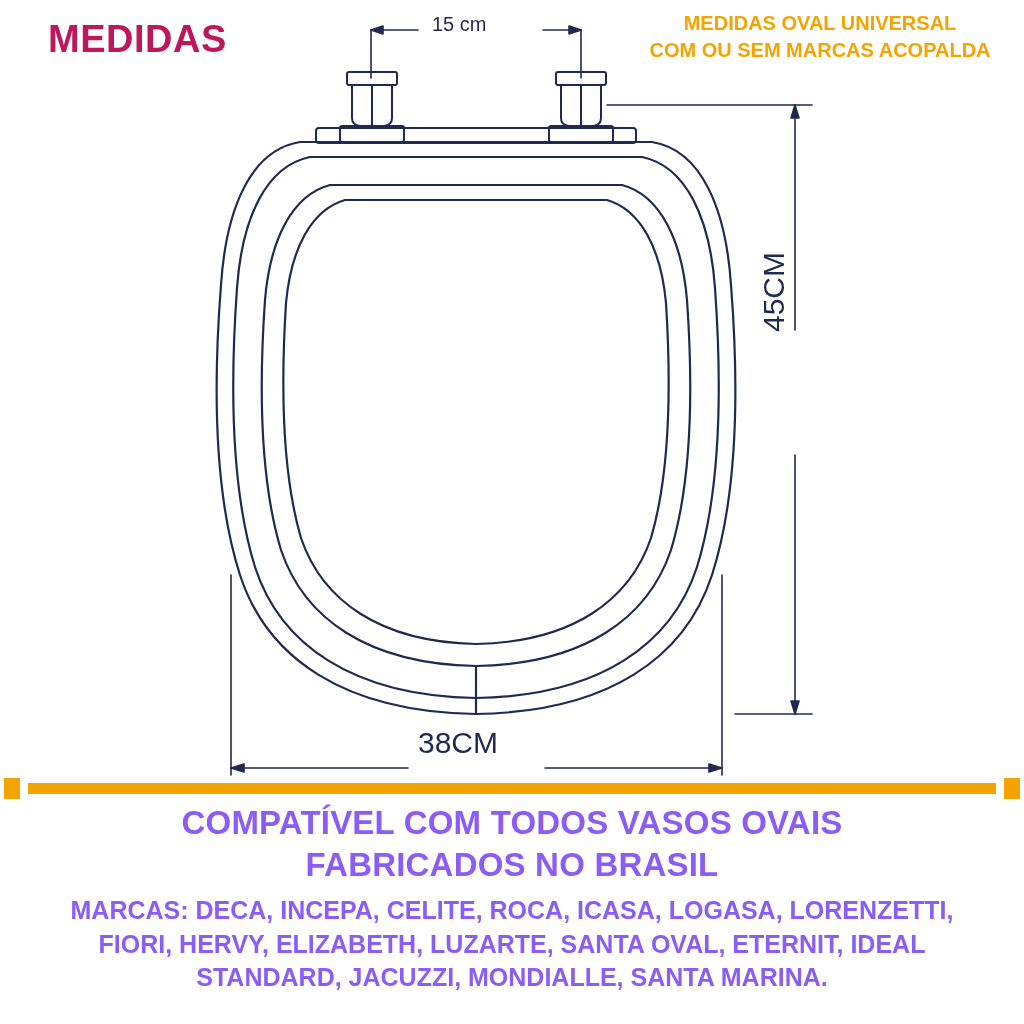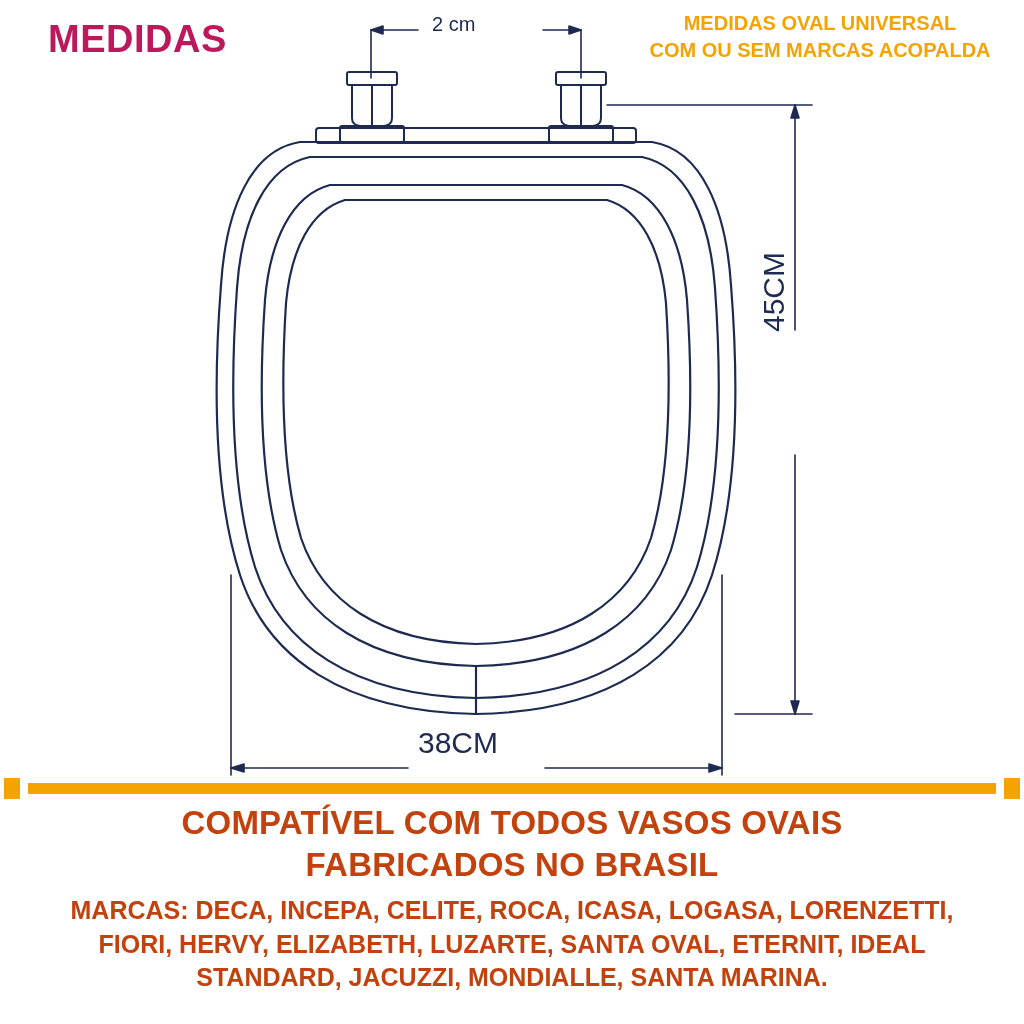--- a/index.html
+++ b/index.html
@@ -105,21 +105,21 @@
   .divider .cap.left { left: 4px; }
   .divider .cap.right { right: 4px; }
 
   
   .bottom {
     position: absolute;
     left: 0;
     top: 802px;
     width: 1024px;
     text-align: center;
-    color: #c2410c;
+    color: #8b5cf6;
   }
   .bottom .line-big {
     font-size: 33px;
     font-weight: bold;
     line-height: 1.28;
     letter-spacing: 0.2px;
   }
   .bottom .brands {
     margin-top: 8px;
     font-size: 25px;
@@ -229,21 +229,21 @@
           <line x1="231" y1="768" x2="408" y2="768"></line>
           <line x1="545" y1="768" x2="722" y2="768"></line>
           <path d="M231,768 L244,764 L244,772 Z" fill="#1e2a50"></path>
           <path d="M722,768 L709,764 L709,772 Z" fill="#1e2a50"></path>
         </g>
 
       </g>
     </svg>
   </div>
 
-  <div class="dim dim-15">2 cm</div>
+  <div class="dim dim-15">15 cm</div>
 
   <div class="dim dim-45">45CM</div>
 
   <div class="dim dim-38">38CM</div>
 
   <div class="divider">
     <div class="cap left"></div>
     <div class="bar"></div>
     <div class="cap right"></div>
   </div>

